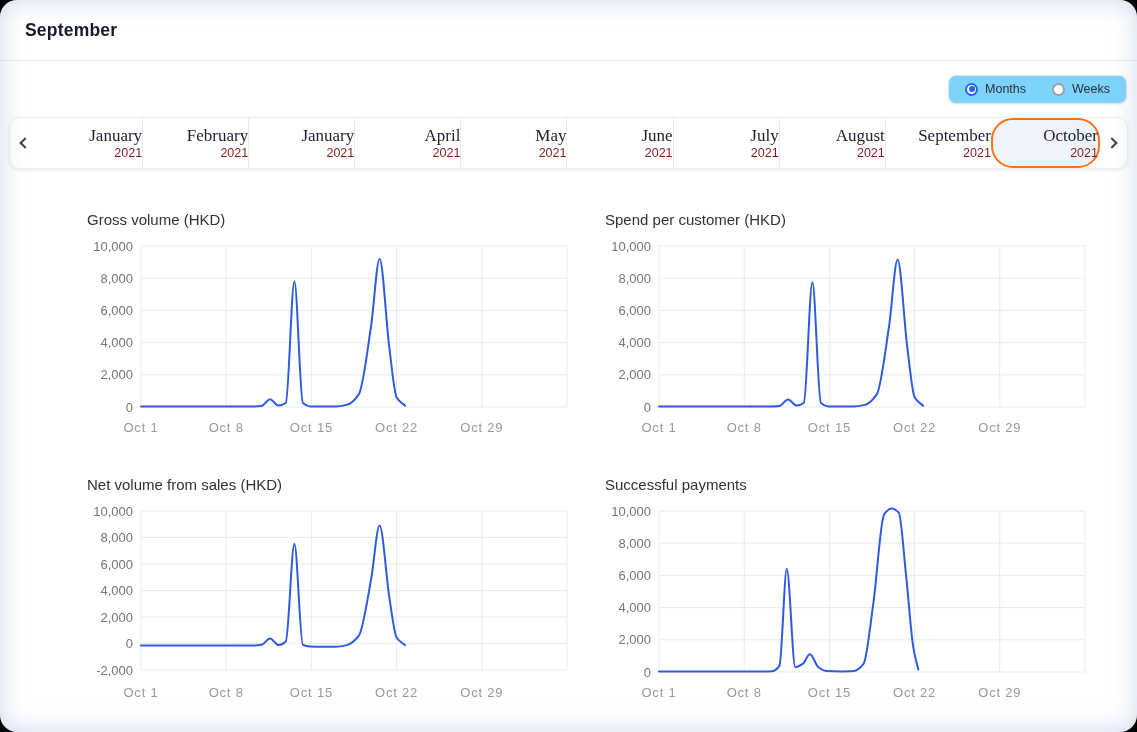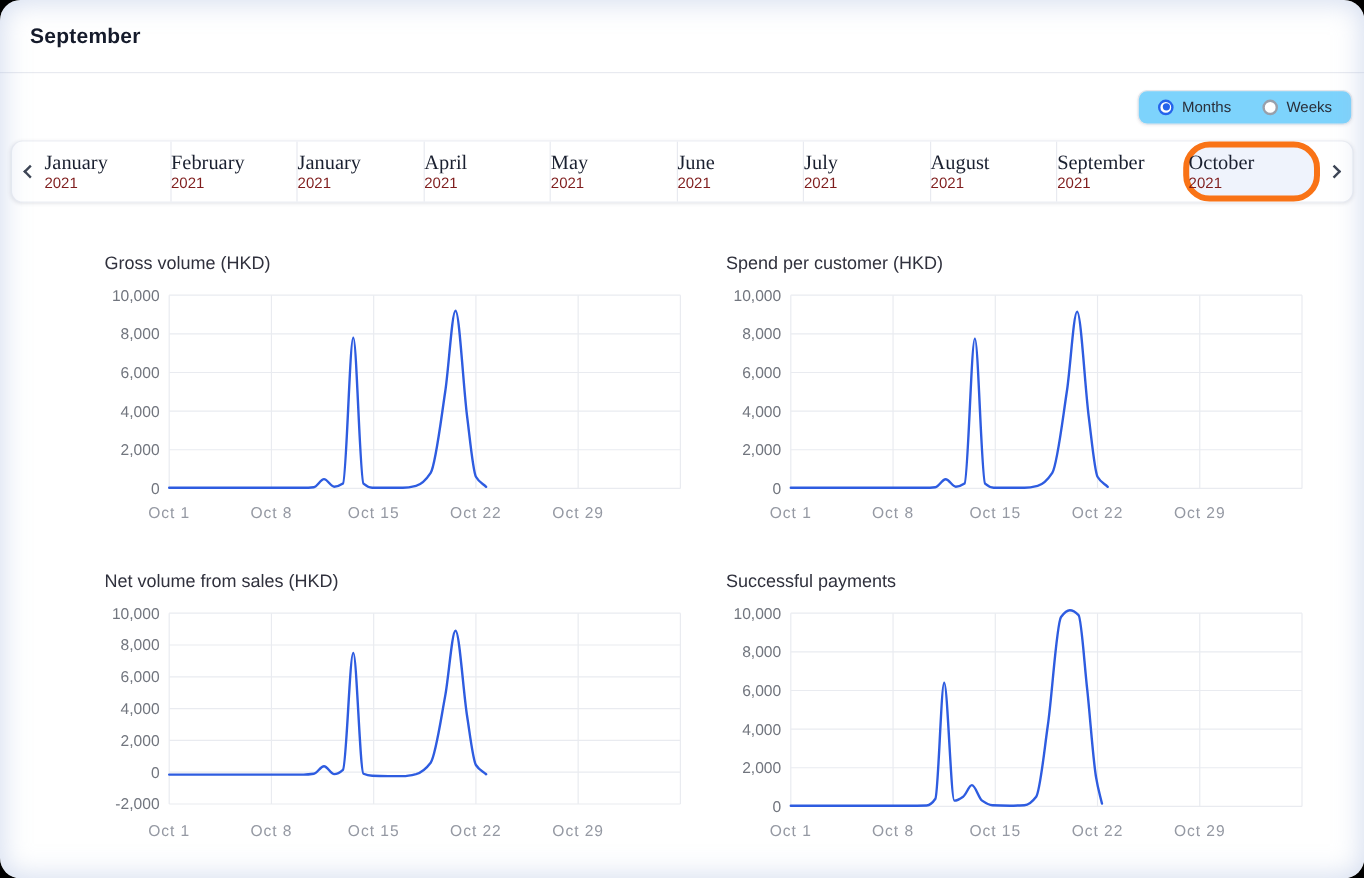--- a/index.html
+++ b/index.html
@@ -30,24 +30,24 @@
   
   .carousel{ margin:0 9px; height:52px; display:flex; align-items:stretch;
              background:#fff; border:1px solid #eceef3; border-radius:10px;
              box-shadow:0 1px 3px rgba(60,66,87,.12); }
   .car-btn{ width:27px; display:flex; align-items:center; justify-content:center;
             background:none; border:none; cursor:pointer; flex:0 0 27px; }
   .chev{ width:8px; height:8px; border-left:2px solid #3c4454; border-bottom:2px solid #3c4454; display:inline-block; }
   .chev.left{ transform:rotate(45deg); margin-left:3px; }
   .chev.right{ transform:rotate(-135deg); margin-right:3px; }
   .cards{ flex:1; display:flex; }
-  .month-card{ flex:1; display:flex; flex-direction:column; align-items:flex-start; justify-content:center;
+  .month-card{ flex:1; display:flex; flex-direction:column; align-items:flex-end; justify-content:center;
                border-right:1px solid #e8eaf0; cursor:pointer; line-height:1.15; }
   .month-card.no-divider, .month-card:last-child{ border-right:none; }
-  .month-card.selected{ border:5px solid #f97316; border-radius:22px; background:#eff3fc; }
+  .month-card.selected{ border:2px solid #f97316; border-radius:22px; background:#eff3fc; }
   .m-name{ font-family:"Liberation Serif", serif; font-size:17px; color:#1a2030; }
   .m-year{ font-size:12.5px; color:#7f1d1d; margin-top:1px; }
   
   .charts-grid{ display:grid; grid-template-columns:500px 500px; column-gap:18px;
                 row-gap:36px; padding-left:87px; margin-top:42px; }
   .chart-title{ font-size:15px; color:#30313d; margin-bottom:4px; }
   .chart-svg{ display:block; width:500px; height:208px; }
 </style>
 </head>
 <body>

